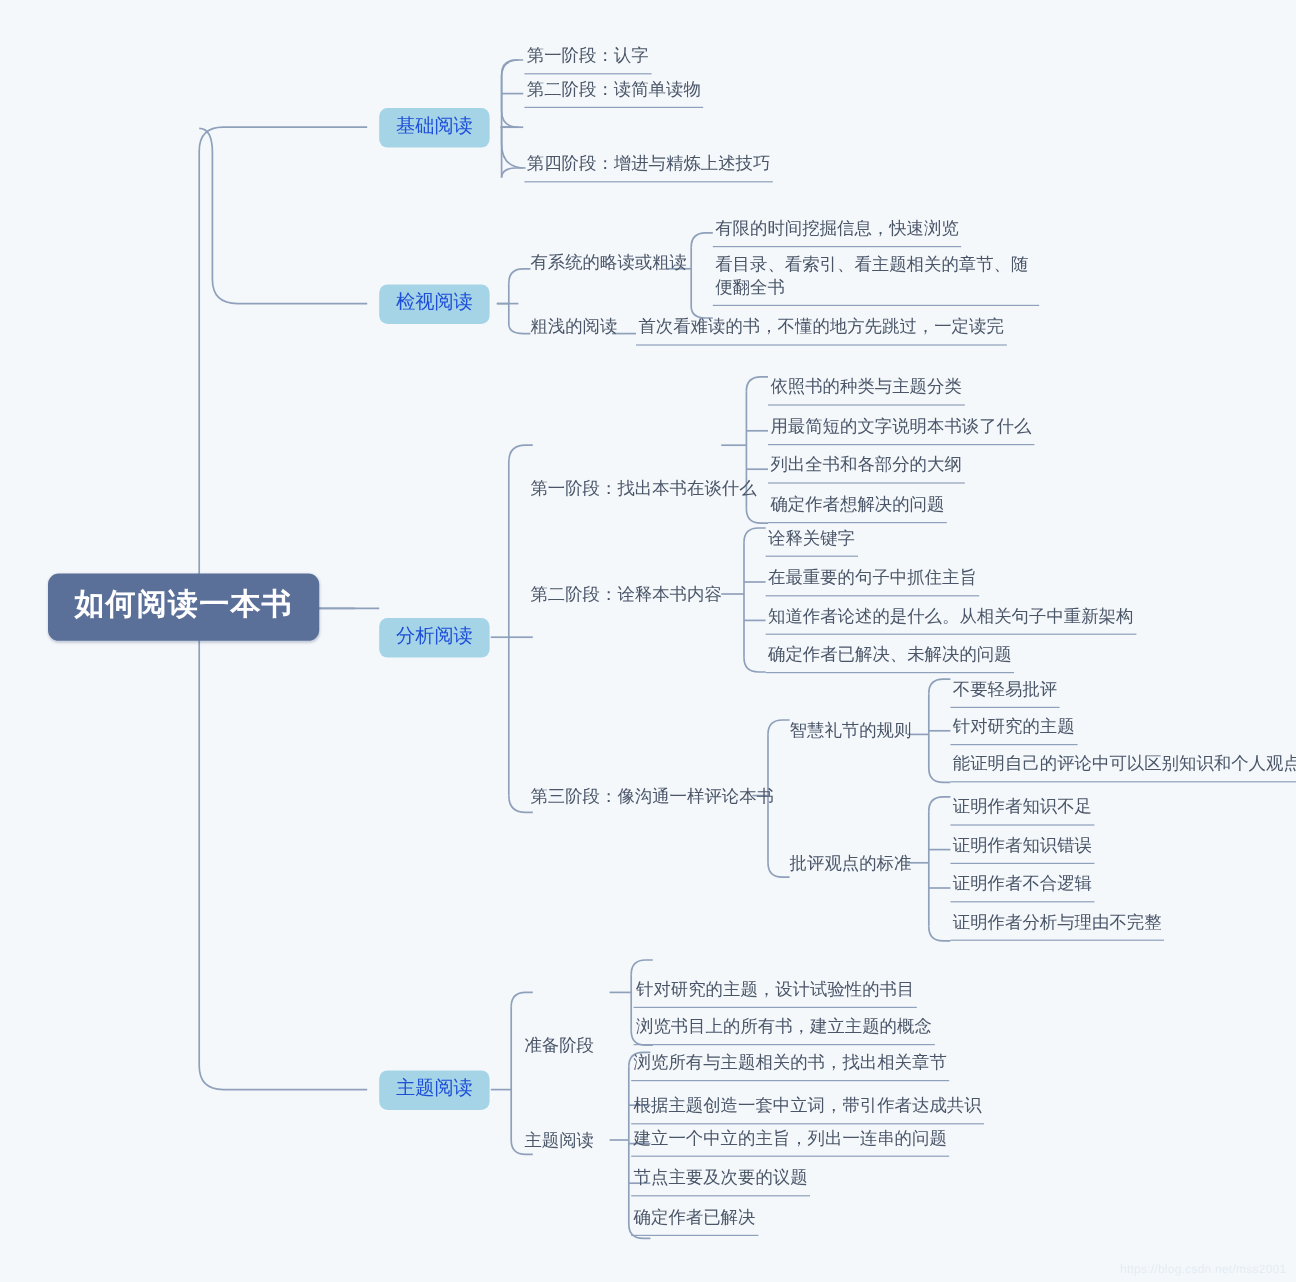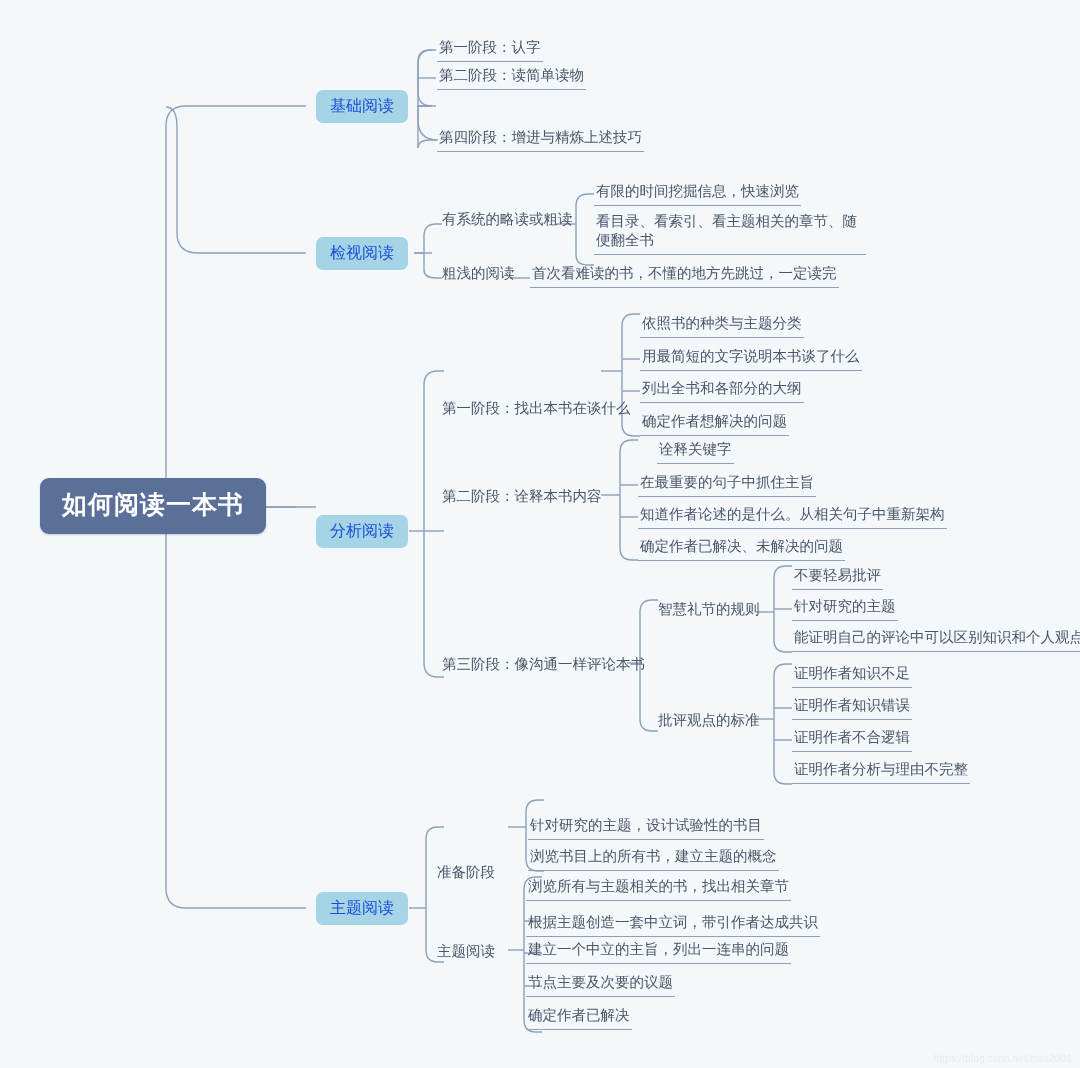--- a/index.html
+++ b/index.html
@@ -193,21 +193,21 @@
 
   <div class="node topic" style="left:316px;top:515px;">分析阅读</div>
 
   <div class="node sub" style="left:442px;top:363px;margin-top:36px;">第一阶段：找出本书在谈什么</div>
   <div class="node leaf" style="left:640px;top:314px;">依照书的种类与主题分类</div>
   <div class="node leaf" style="left:640px;top:347px;">用最简短的文字说明本书谈了什么</div>
   <div class="node leaf" style="left:640px;top:379px;">列出全书和各部分的大纲</div>
   <div class="node leaf" style="left:640px;top:412px;">确定作者想解决的问题</div>
 
   <div class="node sub" style="left:442px;top:487px;">第二阶段：诠释本书内容</div>
-  <div class="node leaf" style="left:638px;top:440px;margin-left:19px;">诠释关键字</div>
+  <div class="node leaf" style="left:638px;top:440px;">诠释关键字</div>
   <div class="node leaf" style="left:638px;top:473px;">在最重要的句子中抓住主旨</div>
   <div class="node leaf" style="left:638px;top:505px;">知道作者论述的是什么。从相关句子中重新架构</div>
   <div class="node leaf" style="left:638px;top:537px;">确定作者已解决、未解决的问题</div>
 
   <div class="node sub" style="left:442px;top:655px;">第三阶段：像沟通一样评论本书</div>
 
   <div class="node sub" style="left:658px;top:600px;">智慧礼节的规则</div>
   <div class="node leaf" style="left:792px;top:566px;">不要轻易批评</div>
   <div class="node leaf" style="left:792px;top:597px;">针对研究的主题</div>
   <div class="node leaf" style="left:792px;top:628px;">能证明自己的评论中可以区别知识和个人观点</div>

